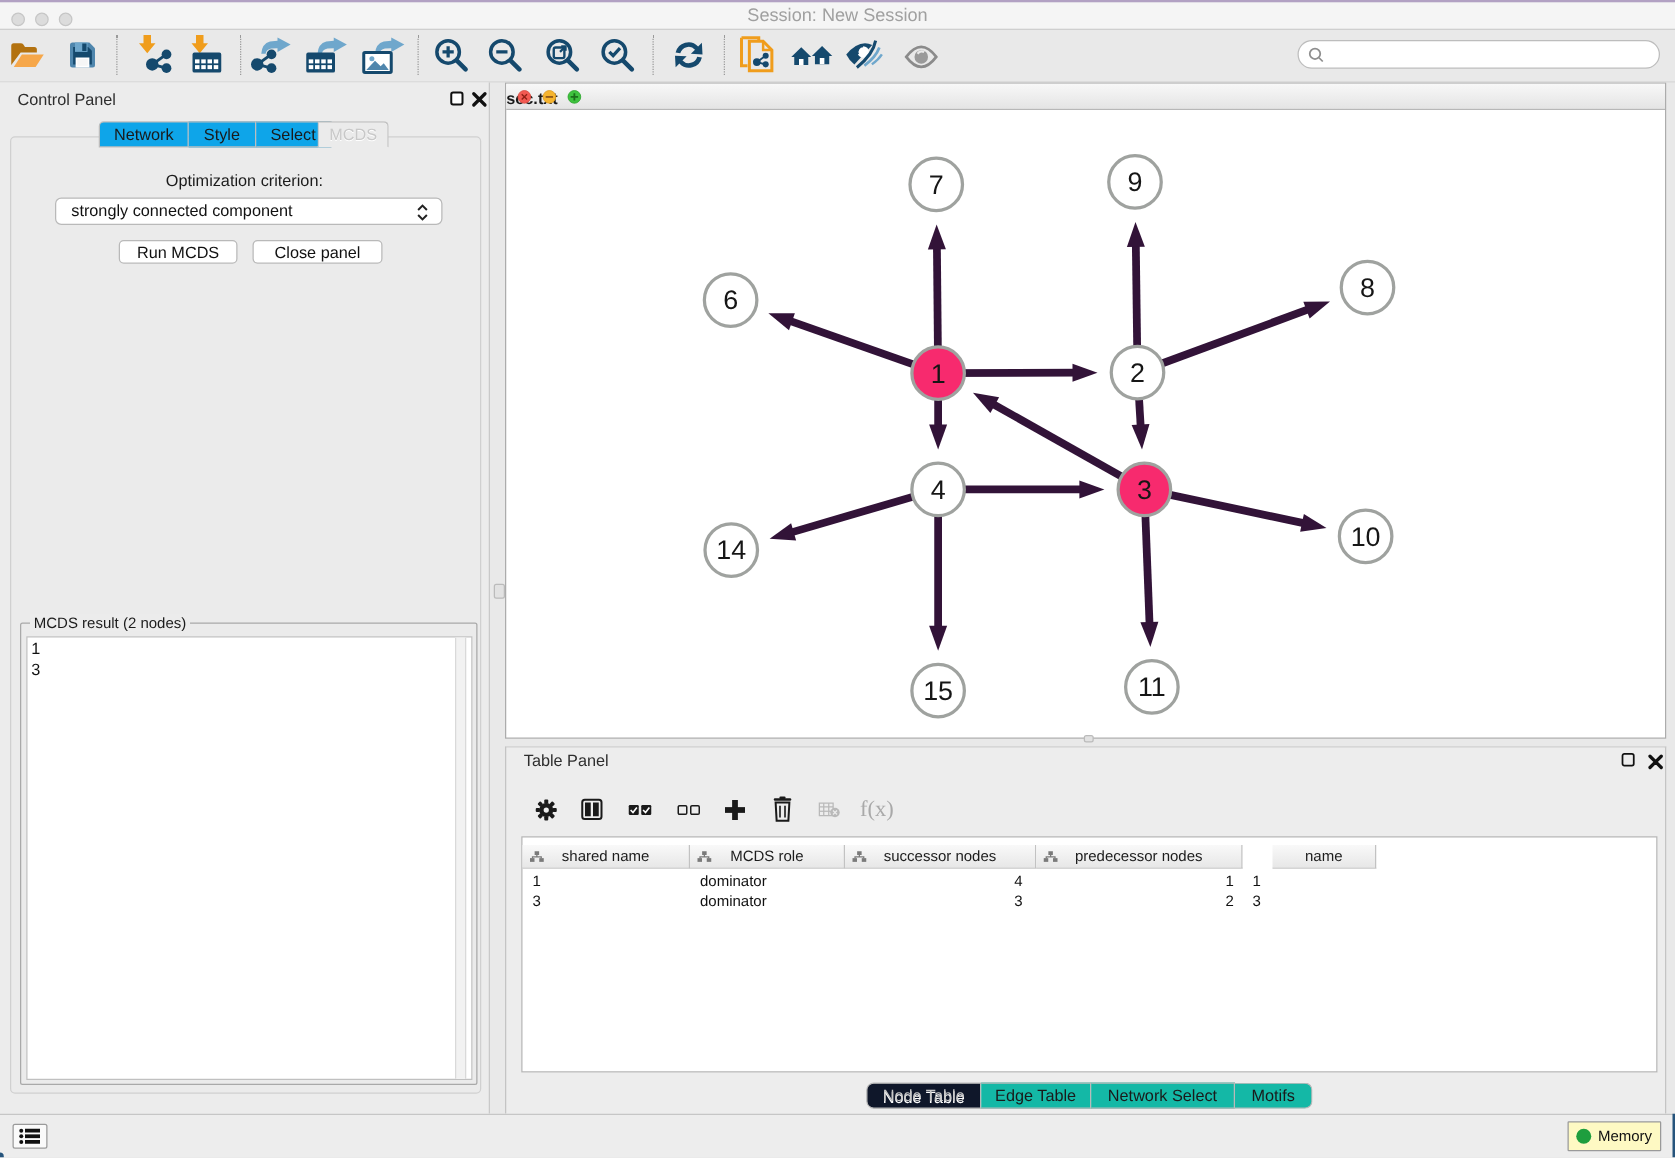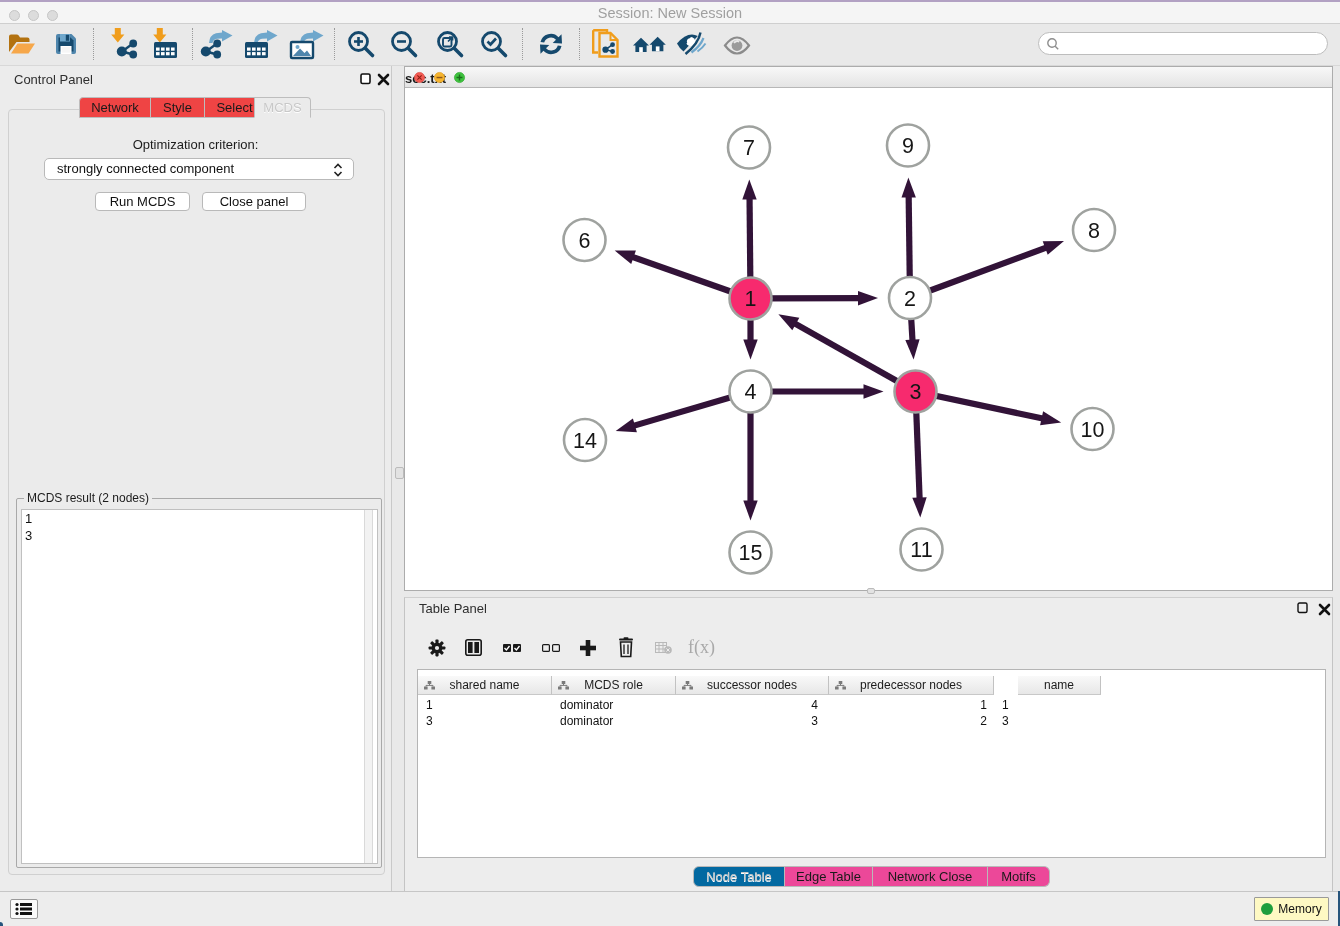--- a/index.html
+++ b/index.html
@@ -10,21 +10,21 @@
 #tbline{left:0;top:23px;width:1340px;height:1px;background:#cfcfcf}
 #toolbar{left:0;top:24px;width:1340px;height:41px;background:#e9e9e9}
 .sep{position:absolute;top:28px;height:32px;width:1px;border-left:1px dotted #9a9a9a}
 #toolline{left:0;top:65px;width:1340px;height:1px;background:#d8d8d8}
 #search{left:1038px;top:32px;width:290px;height:23px;background:#fff;border:1px solid #bdbdbd;border-radius:12px}
 
 #cpanel{left:0;top:66px;width:391px;height:825px;background:#ececec}
 #cpdivider{left:391px;top:66px;width:1px;height:825px;background:#c9c9c9}
 #cptitle{left:14px;top:72px;font-size:13px;color:#2e2e2e}
 #cpbox{left:8px;top:109px;width:377px;height:766px;border:1px solid #d0d0d0;border-radius:4px;background:#ebebeb}
-.tab{position:absolute;top:97px;height:21px;border:1px solid #bdbdbd;background:#ef4444;font-size:13px;font-weight:500;color:#1a1a1a;text-align:center;line-height:19px}
+.tab{position:absolute;top:97px;height:21px;border:1px solid #bdbdbd;background:#0ea5e9;font-size:13px;font-weight:500;color:#1a1a1a;text-align:center;line-height:19px}
 #optlabel{left:0;top:137px;width:391px;text-align:center;font-size:13px;color:#1c1c1c}
 #dropdown{left:44px;top:158px;width:310px;height:22px;background:#fff;border:1px solid #b9b9b9;border-radius:5px;font-size:13px;color:#111;line-height:20px;padding-left:12px}
 .btn{position:absolute;top:192px;height:19px;background:#fff;border:1px solid #b9b9b9;border-radius:4px;font-size:13px;color:#111;text-align:center;line-height:17px}
 #fieldset{left:16px;top:498px;width:366px;height:370px;border:1px solid #a9a9a9;border-radius:2px}
 #legend{left:24px;top:491px;font-size:12px;color:#1c1c1c;background:#ececec;padding:0 3px}
 #mcdsbox{left:21px;top:509px;width:357px;height:355px;background:#fff;border:1px solid #c0c0c0}
 #mcdsscroll{left:364px;top:510px;width:9px;height:353px;background:#f2f2f2;border-left:1px solid #d9d9d9;border-right:1px solid #d9d9d9}
 #mcdstext{left:25px;top:511px;font-size:13px;color:#111;line-height:16.5px}
 
 #netwin{left:404px;top:66px;width:929px;height:525px;border:1px solid #acacac;background:#fff}
@@ -34,21 +34,21 @@
 #graph{left:0;top:22px}
 #vgrip{left:395px;top:467px;width:9px;height:12px;background:#e2e2e2;border:1px solid #bbb;border-radius:2px}
 #hgrip{left:867px;top:588px;width:8px;height:6px;background:#e2e2e2;border:1px solid #bbb;border-radius:2px}
 
 #tpanel{left:404px;top:597px;width:929px;height:294px;background:#ededed;border-left:1px solid #c4c4c4;border-right:1px solid #c4c4c4;border-top:1px solid #cfcfcf}
 #tptitle{left:14px;top:3px;font-size:13px;color:#2e2e2e}
 #ttable{left:12px;top:71px;width:909px;height:189px;background:#fff;border:1px solid #b5b5b5}
 .hcell{position:absolute;top:6px;height:19px;line-height:19px;background:linear-gradient(#f9f9f9,#e7e7e7);border-right:1px solid #c2c2c2;border-bottom:1px solid #c8c8c8;font-size:12px;color:#1c1c1c;text-align:center}
 .trow{position:absolute;font-size:12px;color:#111;height:16px;line-height:16px}
 
-.btab{position:absolute;top:268px;height:21px;background:#ec4899;border:1px solid #b9b9b9;font-size:13px;font-weight:500;color:#1a1a1a;text-align:center;line-height:19px}
+.btab{position:absolute;top:268px;height:21px;background:#14b8a6;border:1px solid #b9b9b9;font-size:13px;font-weight:500;color:#1a1a1a;text-align:center;line-height:19px}
 
 #statusbar{left:0;top:891px;width:1340px;height:35px;background:#ededed;border-top:1px solid #c6c6c6}
 #listbtn{left:10px;top:899px;width:28px;height:20px;background:#fafafa;border:1px solid #9a9a9a;border-radius:2px}
 #membtn{left:1254px;top:897px;width:75px;height:24px;background:#fef9c3;border:1px solid #9a9a9a;border-radius:1px;font-size:12px;color:#111;text-align:center;line-height:22px}
 .etched{color:#c8c8c8;text-shadow:0 1px 0 #fff}
 svg{position:absolute;overflow:visible}
 </style></head>
 <body>
 <div class="abs" id="topstrip"></div>
 <div class="abs" id="titlebar">
@@ -407,23 +407,23 @@
 <div class="trow" style="left:142px;top:27px;width:110px;text-align:left">dominator</div>
 <div class="trow" style="left:262px;top:27px;width:138px;text-align:right">4</div>
 <div class="trow" style="left:415px;top:27px;width:154px;text-align:right">1</div>
 <div class="trow" style="left:584px;top:27px;width:70px;text-align:left">1</div>
 <div class="trow" style="left:8px;top:43px;width:120px;text-align:left">3</div>
 <div class="trow" style="left:142px;top:43px;width:110px;text-align:left">dominator</div>
 <div class="trow" style="left:262px;top:43px;width:138px;text-align:right">3</div>
 <div class="trow" style="left:415px;top:43px;width:154px;text-align:right">2</div>
 <div class="trow" style="left:584px;top:43px;width:70px;text-align:left">3</div>
  </div>
- <div class="abs btab etched" style="left:288px;width:92px;border-radius:6px 0 0 6px;background:#0369a1;">Node Table</div>
+ <div class="abs btab etched" style="left:288px;width:92px;border-radius:6px 0 0 6px;background:#0f172a;">Node Table</div>
 <div class="abs btab" style="left:380px;width:88px;border-left:none;">Edge Table</div>
-<div class="abs btab" style="left:468px;width:115px;border-left:none;">Network Close</div>
+<div class="abs btab" style="left:468px;width:115px;border-left:none;">Network Select</div>
 <div class="abs btab" style="left:583px;width:62px;border-radius:0 6px 6px 0;border-left:none;text-align:center;">Motifs</div>
 </div>
 
 <div class="abs" id="statusbar"></div>
 <div class="abs" id="listbtn">
     <svg width="18" height="14" style="left:4px;top:2px" viewBox="0 0 18 14">
       <circle cx="2" cy="2.5" r="1.6" fill="#111"></circle>
       <circle cx="2" cy="7" r="1.6" fill="#111"></circle>
       <circle cx="2" cy="11.5" r="1.6" fill="#111"></circle>
       <rect x="5" y="1" width="12" height="3" fill="#111"></rect>

